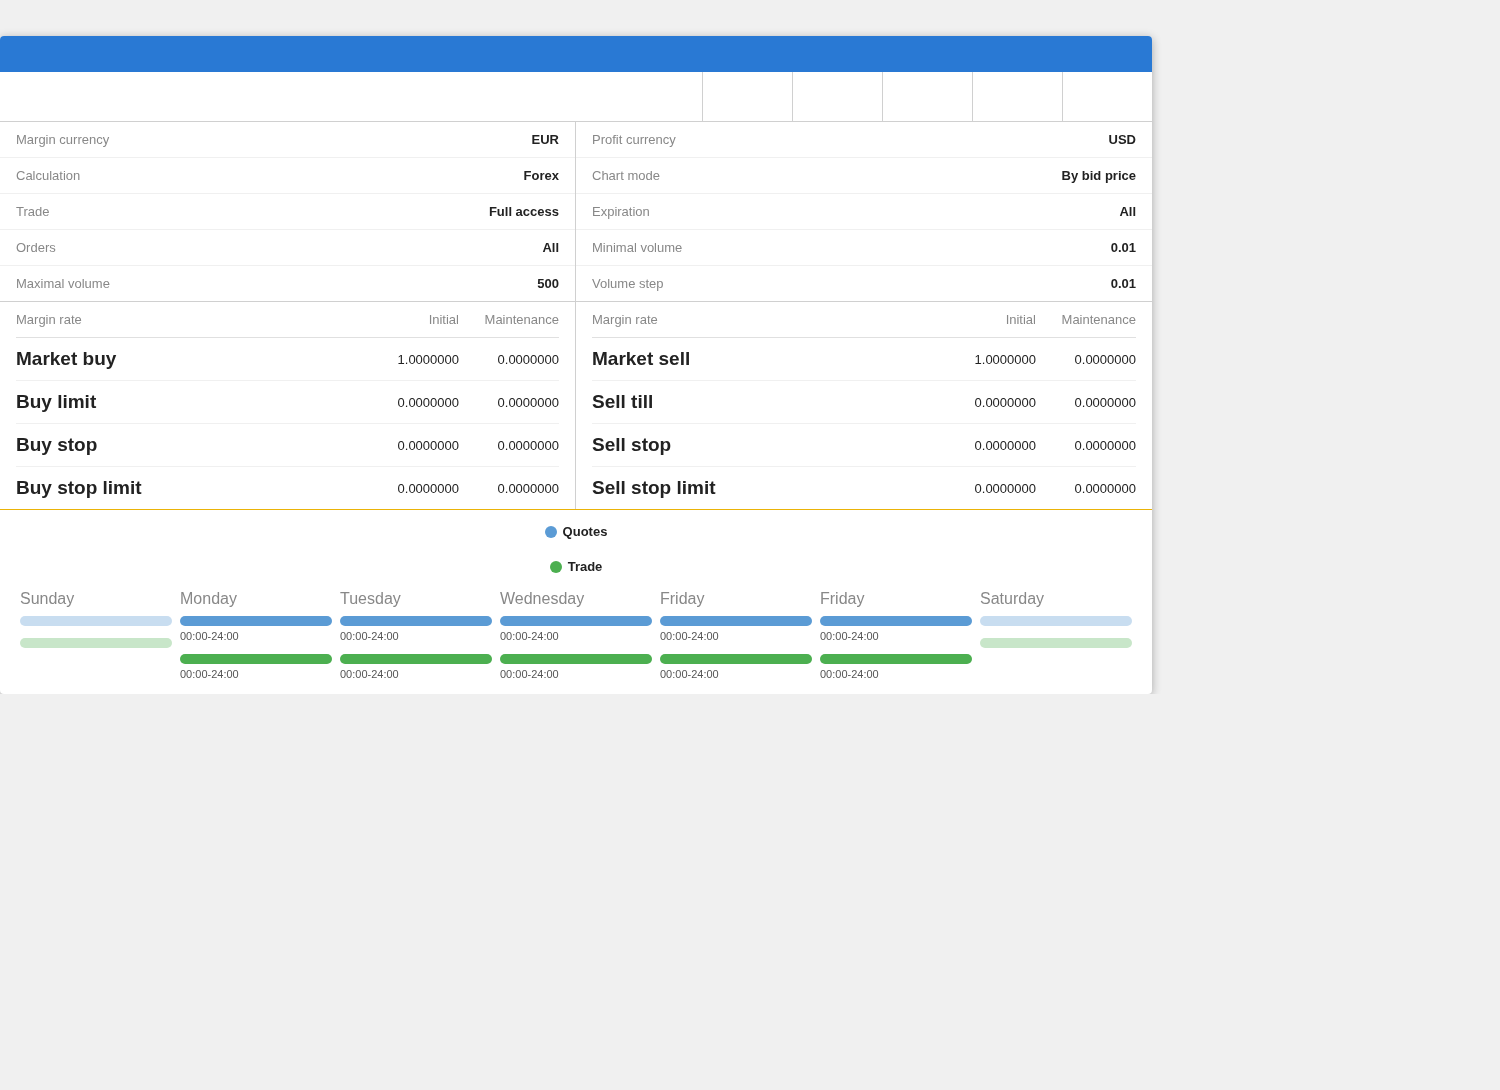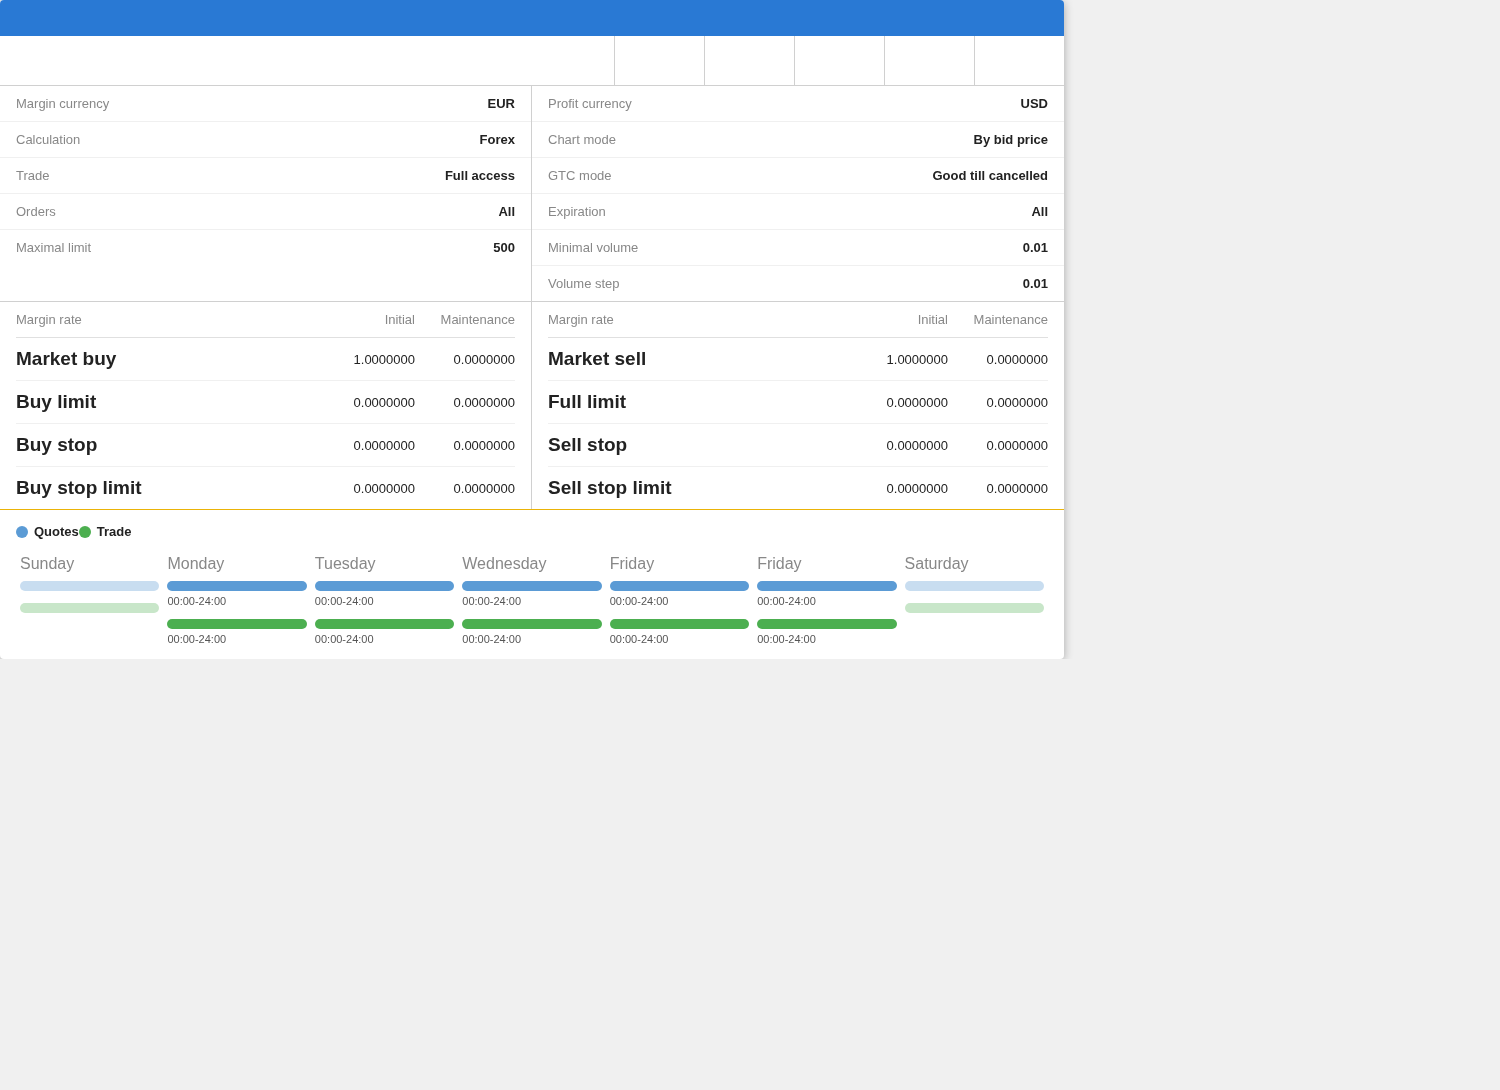--- a/index.html
+++ b/index.html
@@ -1,23 +1,24 @@
 <!DOCTYPE html>
 <html><head>
   <meta charset="utf-8">
   <style>
     * { box-sizing: border-box; margin: 0; padding: 0; }
     body { font-family: Arial, sans-serif; font-size: 13px; background: #f0f0f0; }
 
     .window {
-      width: 1064px;
+      width: 1152px;
       background: #ffffff;
       border-radius: 4px;
       overflow: hidden;
       box-shadow: 0 2px 10px rgba(0,0,0,0.3);
+      margin-top: 36px;
     }
 
     .title-bar {
       background: #2979d4;
       color: white;
       padding: 8px 14px;
       display: flex;
       align-items: center;
       justify-content: space-between;
       height: 36px;
@@ -175,22 +176,24 @@
       color: #222;
       font-size: 13px;
     }
 
     .sessions-section {
       padding: 14px 16px;
     }
 
     .legend {
       display: flex;
+      gap: 20px;
       margin-bottom: 16px;
       align-items: center;
+      flex-direction: column;
     }
 
     .legend-item {
       display: flex;
       align-items: center;
       gap: 6px;
       font-size: 13px;
       font-weight: bold;
       color: #222;
     }
@@ -306,36 +309,32 @@
         </div>
         <div class="spec-row">
           <span class="spec-label">Trade</span>
           <span class="spec-value">Full access</span>
         </div>
         <div class="spec-row">
           <span class="spec-label">Orders</span>
           <span class="spec-value">All</span>
         </div>
         <div class="spec-row">
-          <span class="spec-label">Maximal limit</span>
+          <span class="spec-label">Maximal volume</span>
           <span class="spec-value">500</span>
         </div>
       </div>
     <div class="spec-column" id="spec-col-right">
         <div class="spec-row">
           <span class="spec-label">Profit currency</span>
           <span class="spec-value">USD</span>
         </div>
         <div class="spec-row">
           <span class="spec-label">Chart mode</span>
           <span class="spec-value">By bid price</span>
-        </div>
-        <div class="spec-row">
-          <span class="spec-label">GTC mode</span>
-          <span class="spec-value">Good till cancelled</span>
         </div>
         <div class="spec-row">
           <span class="spec-label">Expiration</span>
           <span class="spec-value">All</span>
         </div>
         <div class="spec-row">
           <span class="spec-label">Minimal volume</span>
           <span class="spec-value">0.01</span>
         </div>
         <div class="spec-row">
@@ -379,21 +378,21 @@
     <span>Margin rate</span>
     <span style="min-width:100px;text-align:right">Initial</span>
     <span style="min-width:100px;text-align:right">Maintenance</span>
   </div>
           <div class="margin-row">
       <span class="margin-row-label">Market sell</span>
       <span class="margin-row-val">1.0000000</span>
       <span class="margin-row-val">0.0000000</span>
     </div>
           <div class="margin-row">
-      <span class="margin-row-label">Full limit</span>
+      <span class="margin-row-label">Sell till</span>
       <span class="margin-row-val">0.0000000</span>
       <span class="margin-row-val">0.0000000</span>
     </div>
           <div class="margin-row">
       <span class="margin-row-label">Sell stop</span>
       <span class="margin-row-val">0.0000000</span>
       <span class="margin-row-val">0.0000000</span>
     </div>
           <div class="margin-row">
       <span class="margin-row-label">Sell stop limit</span>

